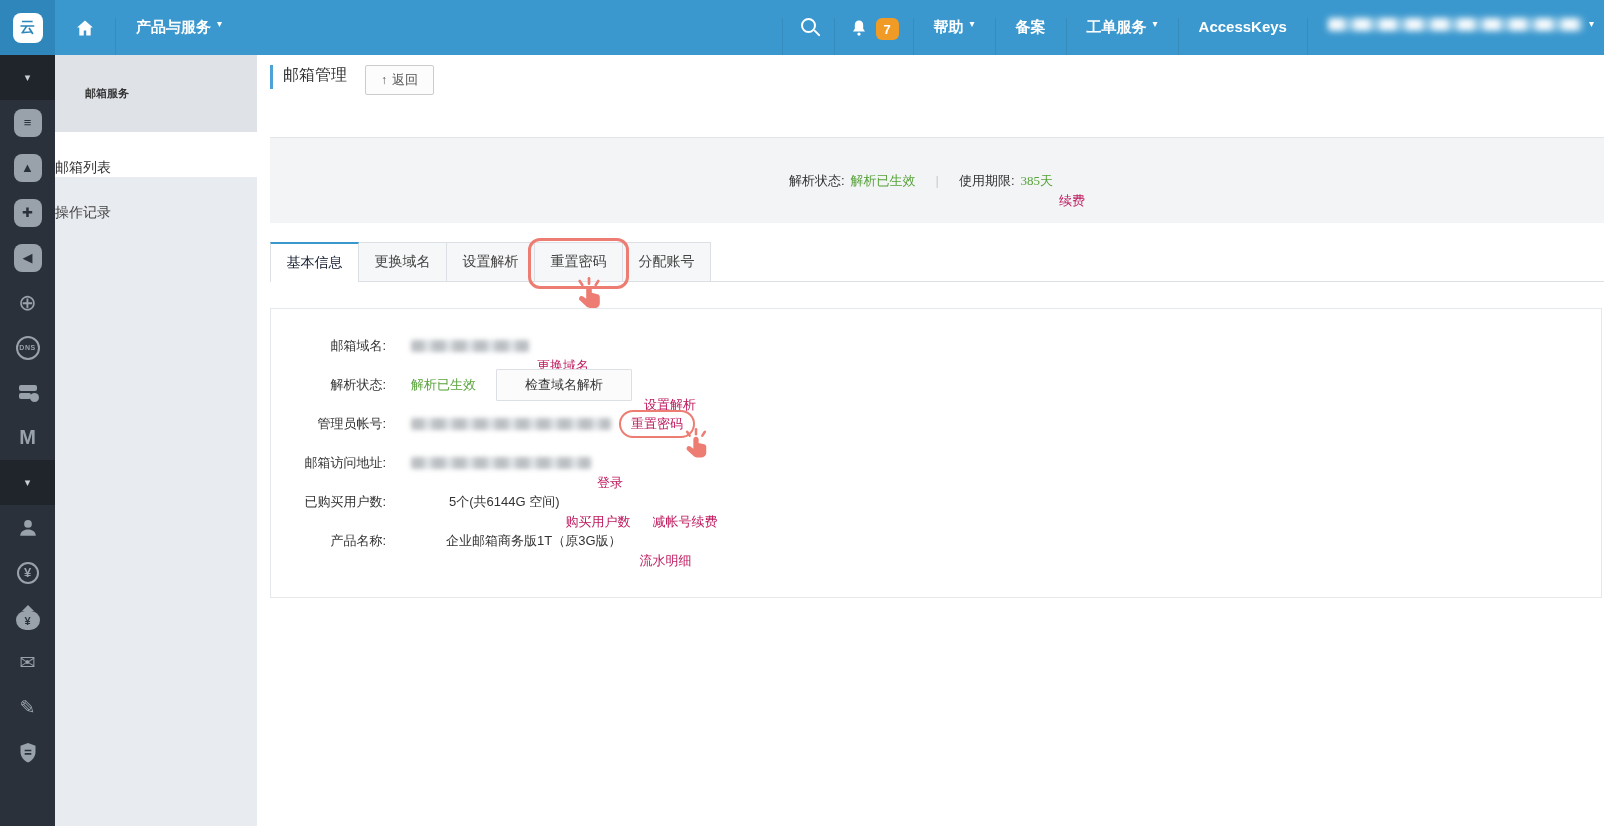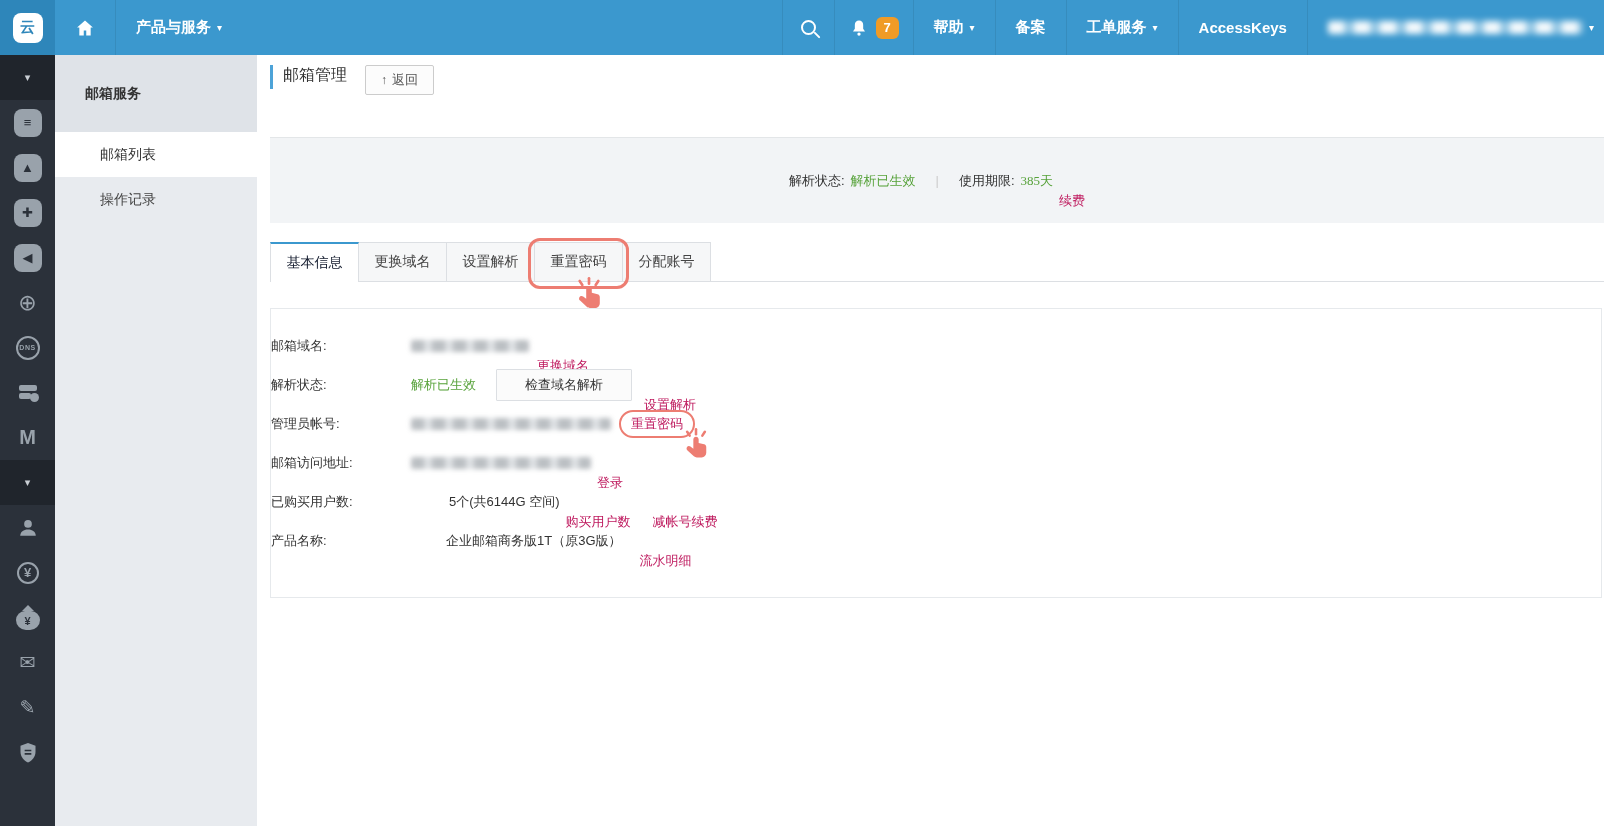--- a/index.html
+++ b/index.html
@@ -2,21 +2,21 @@
 <html><head>
 <meta charset="utf-8">
 <style>
   * { margin:0; padding:0; box-sizing:border-box; }
   html,body { width:1604px; height:826px; font-family:"Liberation Sans","DejaVu Sans",sans-serif; background:#fff; overflow:hidden; }
 
   
   .topbar { position:absolute; top:0; left:0; width:1604px; height:55px; background:#3b98ce; display:flex; align-items:stretch; z-index:30; }
   .logo-block { width:55px; height:55px; background:#2e86ba; display:flex; align-items:center; justify-content:center; flex:0 0 55px; }
   .logo-mark { width:30px; height:30px; background:#fff; border-radius:8px; display:flex; align-items:center; justify-content:center; color:#2e86ba; font-size:15px; font-weight:bold; }
-  .top-item { display:flex; align-items:center; color:#fff; font-size:15px; font-weight:bold; padding:0 20px; border-left:1px solid rgba(0,0,0,.08); cursor:pointer; }
+  .top-item { display:flex; align-items:flex-start; color:#fff; font-size:15px; font-weight:bold; padding:0 20px; border-left:1px solid rgba(0,0,0,.08); cursor:pointer;margin-top:18px; }
   .top-item.no-sep { border-left:none; }
   .caret { font-size:10px; margin-left:6px; color:#fff; }
   .top-spacer { flex:1; }
   .home-icon svg { display:block; }
   .search-wrap { padding:0 18px; }
   .search-glyph { width:15px; height:15px; border:2px solid #fff; border-radius:50%; position:relative; }
   .search-glyph::after { content:""; position:absolute; width:8px; height:2px; background:#fff; transform:rotate(45deg); right:-7px; bottom:-3px; border-radius:1px; }
   .bell-wrap { padding:0 14px; }
   .notif-badge { margin-left:7px; min-width:23px; height:22px; background:#f09b26; border-radius:6px; color:#fff; font-size:13px; font-weight:bold; display:flex; align-items:center; justify-content:center; padding:0 5px; }
   .account-blur { display:inline-block; width:255px; height:13px; border-radius:3px; background:repeating-linear-gradient(90deg,rgba(255,255,255,.95) 0 16px,rgba(255,255,255,.45) 16px 26px); filter:blur(3px); }
@@ -30,22 +30,22 @@
   .glyph-plain { color:#99a2ab; font-size:22px; line-height:1; }
   .dns-circle { width:24px; height:24px; border:2px solid #99a2ab; border-radius:50%; color:#99a2ab; font-size:7px; font-weight:bold; letter-spacing:.5px; display:flex; align-items:center; justify-content:center; }
   .m-letter { color:#99a2ab; font-size:20px; font-weight:bold; }
   .yen-circle { width:22px; height:22px; border:2px solid #99a2ab; border-radius:50%; color:#99a2ab; font-size:13px; font-weight:bold; display:flex; align-items:center; justify-content:center; }
   .bag { width:24px; height:19px; background:#99a2ab; border-radius:10px 10px 11px 11px; position:relative; display:flex; align-items:center; justify-content:center; color:#2b313a; font-size:11px; font-weight:bold; margin-top:6px; }
   .bag::before { content:""; position:absolute; top:-6px; left:6px; width:0; border:6px solid transparent; border-bottom:6px solid #99a2ab; border-top:0; }
   .glyph-mid { color:#99a2ab; font-size:19px; line-height:1; }
 
   
   .subside { position:absolute; top:55px; left:55px; width:202px; height:771px; background:#e8ebef; z-index:10; }
-  .subside-header { height:77px; background:#dfe3e8; display:flex; align-items:center; padding-left:30px; font-size:14px; font-weight:bold; color:#333; }
-  .subside-item { height:45px; display:flex; align-items:center; padding-left:45px; font-size:14px; color:#444; cursor:pointer; }
+  .subside-header { height:77px; background:#dfe3e8; display:flex; align-items:center; padding-left:30px; font-size:11px; font-weight:bold; color:#333; }
+  .subside-item { height:45px; display:flex; align-items:flex-end; font-size:14px; color:#444; cursor:pointer; }
   .subside-item.active { background:#fff; color:#333; }
 
   
   .main { position:absolute; top:55px; left:257px; width:1347px; height:771px; background:#fff; }
   .page-header { position:absolute; top:10px; left:13px; display:flex; align-items:flex-start; }
   .accent-bar { width:3px; height:24px; background:#4da3d8; }
   .page-title { margin-left:10px; font-size:16px; color:#333; font-weight:500; }
   .back-btn { margin-left:18px; border:1px solid #ccc; background:#fcfcfc; border-radius:2px; padding:5px 15px; font-size:13px; color:#555; display:flex; align-items:center; cursor:pointer; }
   .back-arrow { font-size:12px; margin-right:5px; font-weight:bold; }
 
@@ -59,21 +59,21 @@
   .tabs-baseline { position:absolute; left:0; right:0; bottom:0; height:1px; background:#dcdfe3; }
   .tab-row { position:absolute; left:0; top:0; display:flex; }
   .tab { width:89px; height:40px; display:flex; align-items:center; justify-content:center; font-size:14px; cursor:pointer; position:relative; }
   .tab.inactive { background:#f6f7f8; border:1px solid #dcdfe3; color:#444; margin-left:-1px; }
   .tab.active { background:#fff; border-left:1px solid #dcdfe3; border-right:1px solid #dcdfe3; border-top:2px solid #3b98ce; color:#0f172a; z-index:2; }
   .tab-annot { position:absolute; top:-5px; left:-7px; right:-7px; bottom:-8px; border:3px solid #ed7d72; border-radius:12px; pointer-events:none; z-index:3; }
   .hand1 { position:absolute; top:34px; left:50%; margin-left:-8px; z-index:4; pointer-events:none; }
 
   .panel { position:absolute; top:253px; left:13px; width:1332px; height:290px; border:1px solid #e6e9ec; background:#fff; padding-top:17px; }
   .info-row { height:39px; display:flex; align-items:center; font-size:13px; color:#333; }
-  .row-label { width:115px; flex:0 0 115px; color:#333; }
+  .row-label { width:115px; text-align:right; flex:0 0 115px; color:#333; }
   .row-content { display:flex; align-items:center; margin-left:25px; }
   .blur-bar { display:inline-block; height:12px; border-radius:2px; background:repeating-linear-gradient(90deg,#8e959b 0 13px,#c7ccd1 13px 21px); filter:blur(2.5px); opacity:.6; }
   .w118 { width:118px; } .w200 { width:200px; } .w180 { width:180px; }
   .check-btn { margin-left:20px; border:1px solid #dcdfe3; background:#fbfbfb; padding:6px 28px; font-size:13px; color:#333; cursor:pointer; border-radius:1px; }
   .oval-annot { position:relative; margin-left:8px; border:2.5px solid #ed7d72; border-radius:16px; padding:3px 10px; }
   .hand2 { position:absolute; right:-20px; top:16px; pointer-events:none; }
   .ml8 { margin-left:8px; } .ml12 { margin-left:12px; } .ml22 { margin-left:22px; } .ml18 { margin-left:18px; }
   .indent38 { margin-left:38px; } .indent35 { margin-left:35px; }
   .hand-svg { display:block; }
 </style>

